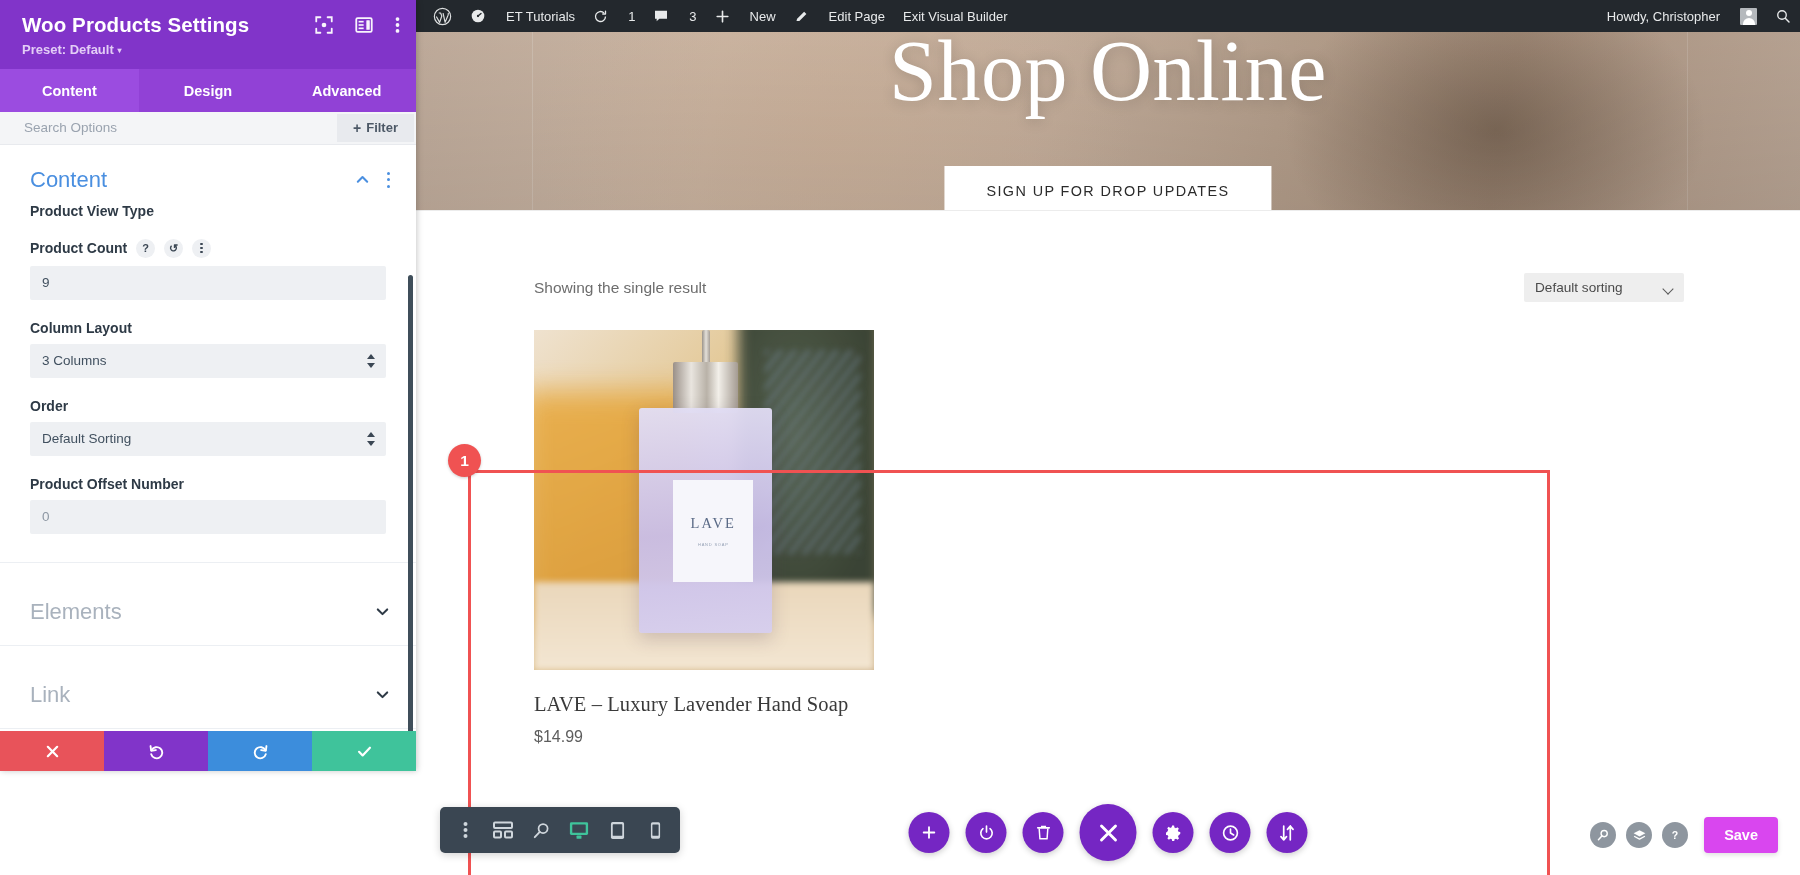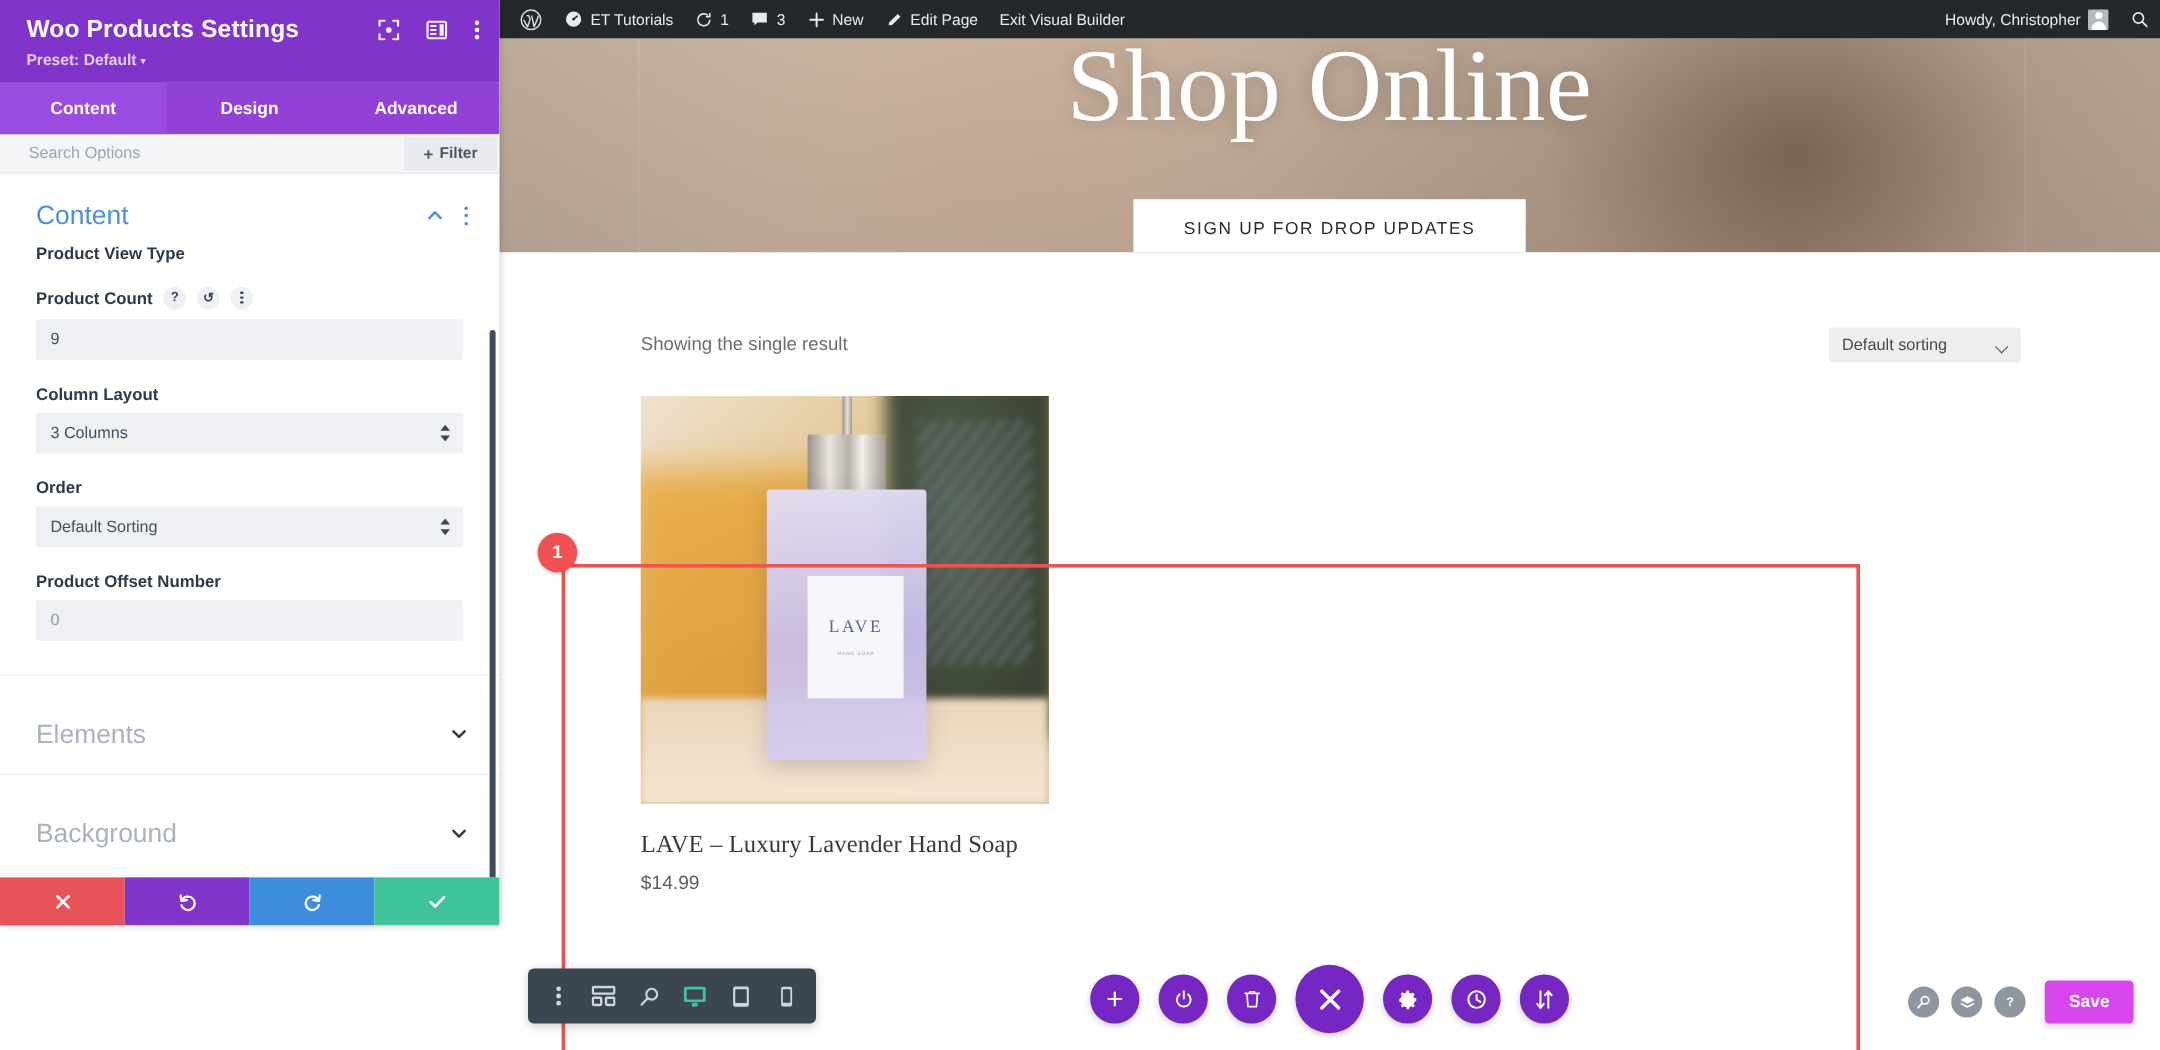--- a/index.html
+++ b/index.html
@@ -135,21 +135,21 @@
     width: 1384px; height: 875px; background: #fff; overflow: hidden;
   }
 
   
   #wp-adminbar {
     height: 32px; background: #23282d; color: #e8eaeb;
     display: flex; align-items: center; font-size: 13px;
     padding-left: 8px; position: relative; z-index: 10;
   }
   .ab-item {
-    display: flex; align-items: center; gap: 6px;
+    display: flex; align-items: center; gap: 20px;
     padding: 0 9px; height: 32px; cursor: pointer; white-space: nowrap;
     color: #e8eaeb;
   }
   .ab-item svg { display:block; }
   .ab-right { margin-left: auto; display: flex; align-items: center; }
   .ab-avatar {
     width: 17px; height: 17px; background: #b5b9bd; border-radius: 1px;
     display: inline-block; position: relative; overflow: hidden;
   }
   .ab-avatar::before {
@@ -653,20 +653,26 @@
           </div>
         </div>
 
         <div class="collapsed-row">
           <span class="section-title muted">Elements</span>
           <svg class="chev" viewBox="0 0 16 16">
             <path d="M3 5.8 L8 10.8 L13 5.8" fill="none" stroke="#2e3a46" stroke-width="2.2" stroke-linecap="round" stroke-linejoin="round"></path>
           </svg>
         </div>
         <div class="collapsed-row">
+          <span class="section-title muted">Link</span>
+          <svg class="chev" viewBox="0 0 16 16">
+            <path d="M3 5.8 L8 10.8 L13 5.8" fill="none" stroke="#2e3a46" stroke-width="2.2" stroke-linecap="round" stroke-linejoin="round"></path>
+          </svg>
+        </div>
+        <div class="collapsed-row">
           <span class="section-title muted">Background</span>
           <svg class="chev" viewBox="0 0 16 16">
             <path d="M3 5.8 L8 10.8 L13 5.8" fill="none" stroke="#2e3a46" stroke-width="2.2" stroke-linecap="round" stroke-linejoin="round"></path>
           </svg>
         </div>
 
       </div>
       <div class="panel-vscroll"></div>
     </div>
 

